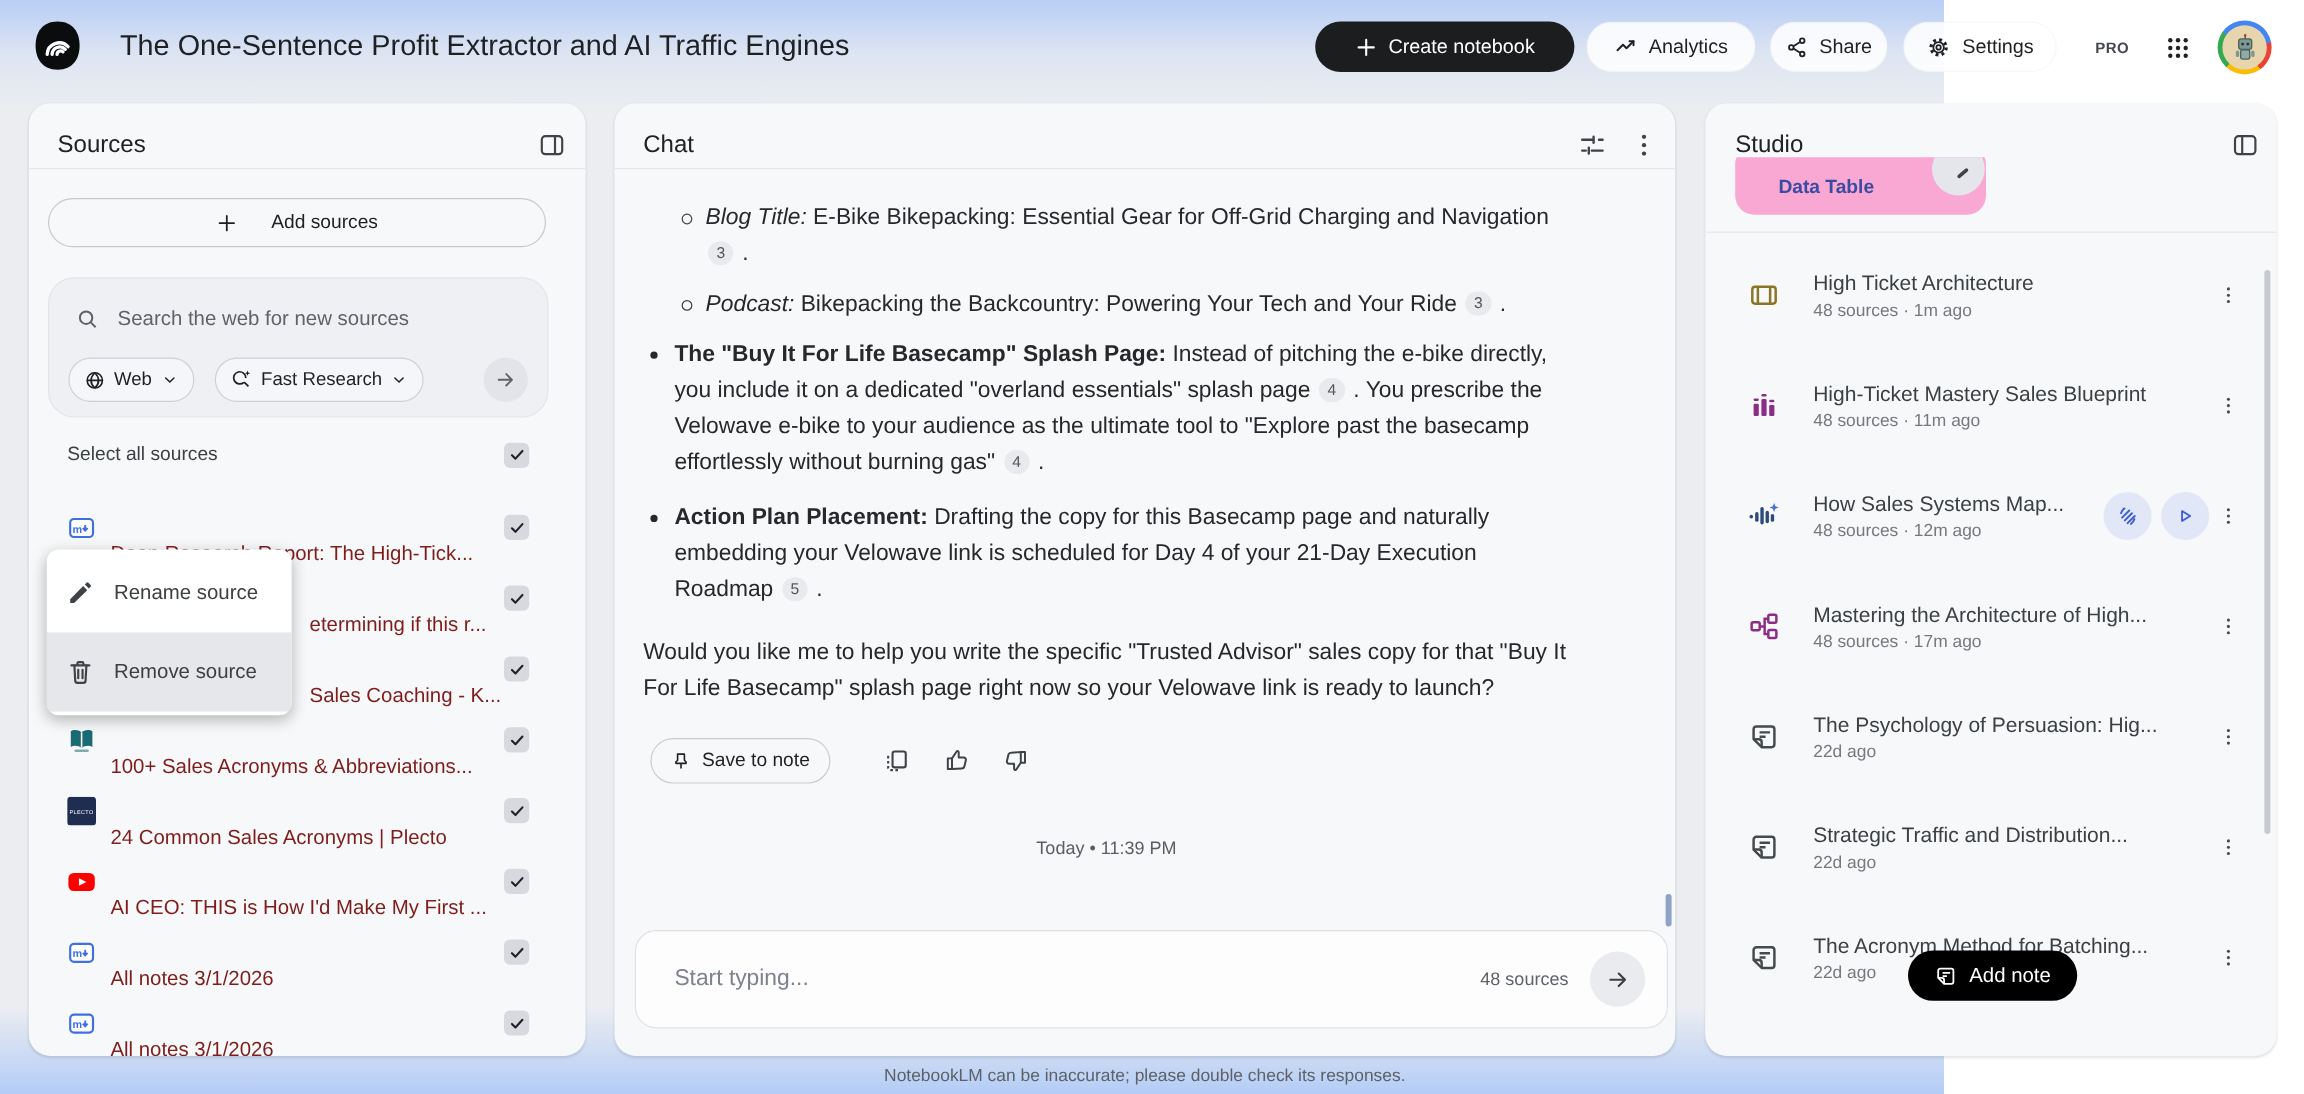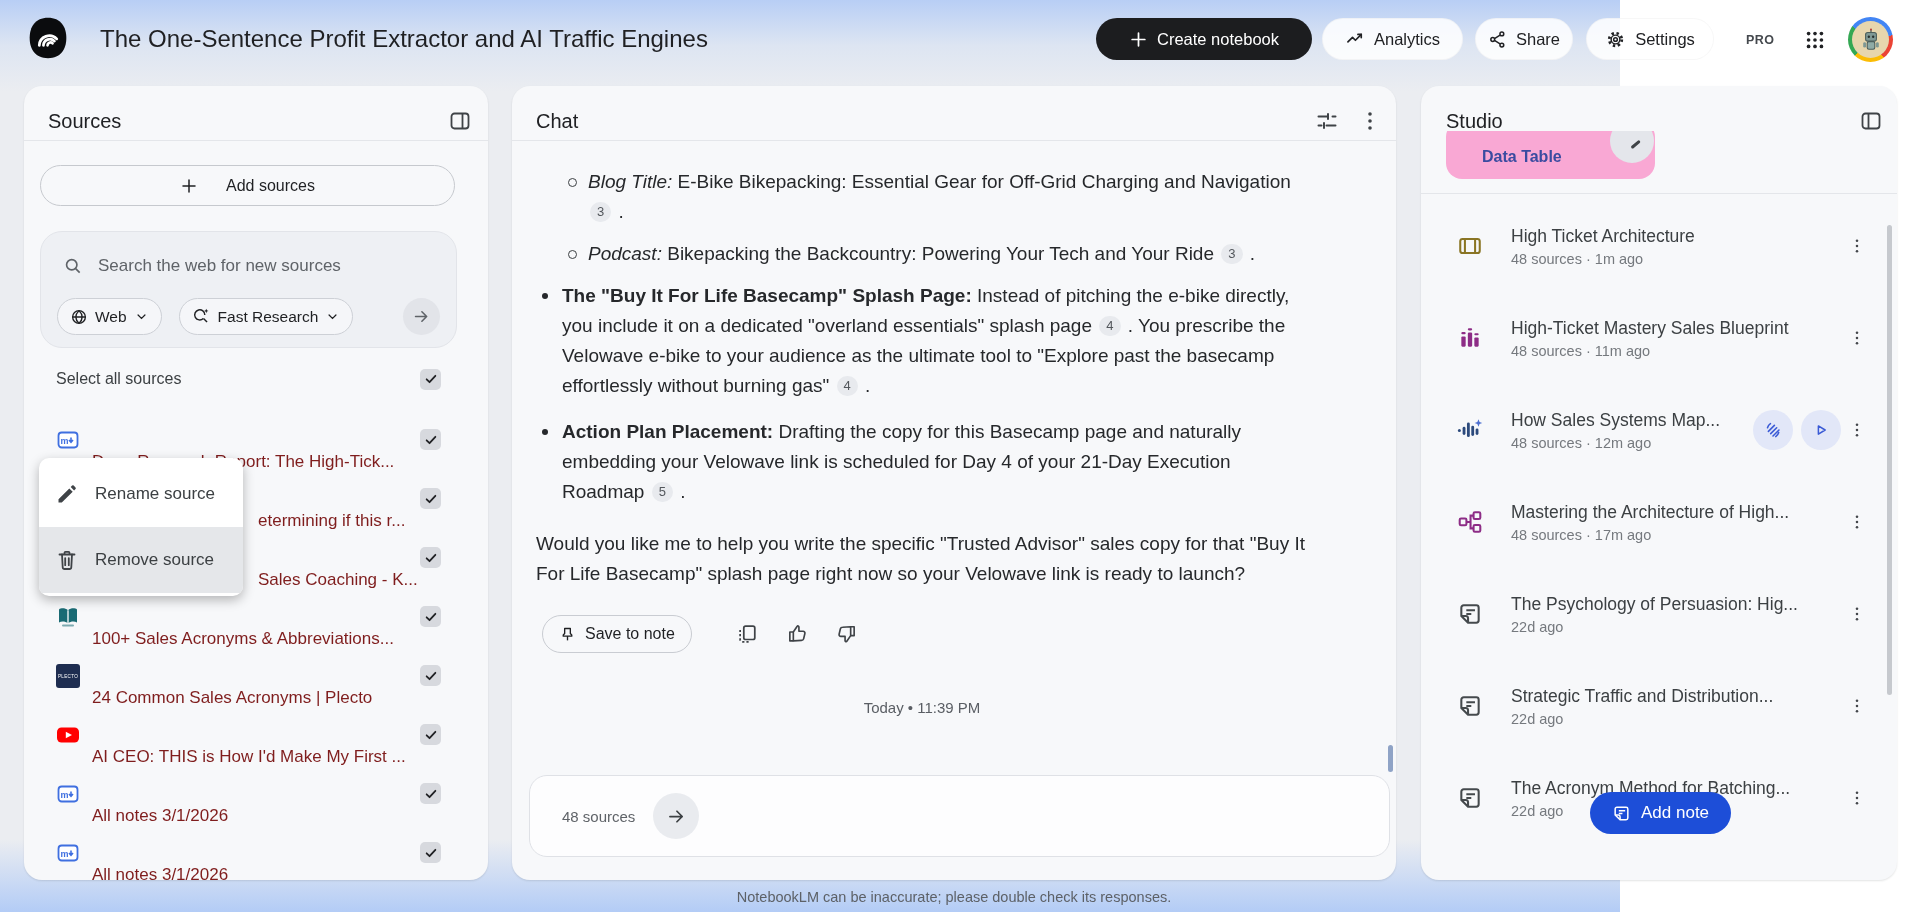--- a/index.html
+++ b/index.html
@@ -110,21 +110,21 @@
   #studio-list{position:absolute;left:0;right:0;top:114px;bottom:0;overflow:hidden;}
   .st-item{height:92px;display:flex;align-items:center;padding:0 30px 0 36px;}
   .st-icon{width:26px;height:26px;flex-shrink:0;}
   .st-text{flex:1;min-width:0;margin-left:28px;}
   .st-title{font-size:17.5px;color:#3c4043;white-space:nowrap;overflow:hidden;text-overflow:ellipsis;}
   .st-meta{font-size:14.5px;color:#75797e;margin-top:4px;}
   .st-actions{display:flex;gap:8px;margin:0 6px 0 8px;}
   .st-circle{width:40px;height:40px;border-radius:50%;background:#e2e7f8;display:flex;align-items:center;
              justify-content:center;cursor:pointer;}
   .kebab{width:20px;height:26px;display:flex;align-items:center;justify-content:center;cursor:pointer;color:#44474b;}
-  #add-note{position:absolute;left:169px;top:706px;height:42px;border-radius:21px;background:#1d4ed8;border:none;
+  #add-note{position:absolute;left:169px;top:706px;height:42px;border-radius:21px;background:#000000;border:none;
             color:#fff;display:flex;align-items:center;gap:10px;padding:0 22px;font-size:17px;cursor:pointer;z-index:5;}
   #studio-scrollthumb{position:absolute;right:5px;top:139px;width:5px;height:470px;border-radius:3px;background:#c6c9ce;}
 
   #footer-note{position:absolute;left:512px;width:884px;top:889px;text-align:center;font-size:14.5px;color:#5d6167;}
 </style>
 </head>
 <body>
 
 <div id="app">
 
@@ -470,20 +470,21 @@
                 <path d="M8 9.8 H4.2 v9.7 H8"></path>
               </g>
             </svg>
           </span>
       </div>
 
       <div id="chat-today">Today • 11:39 PM</div>
     </div>
 
     <div id="chat-input">
+      <span class="ph">Start typing...</span>
       <span id="chat-count">48 sources</span>
       <button id="send-btn">
         <svg width="21" height="21" viewBox="0 0 24 24" fill="none" stroke="#3c4043" stroke-width="2" stroke-linecap="round" stroke-linejoin="round">
             <path d="M4.5 12 h14 M12.5 6 l6 6 -6 6"></path>
           </svg>
       </button>
     </div>
     <div id="chat-scrollthumb"></div>
   </section>
 

